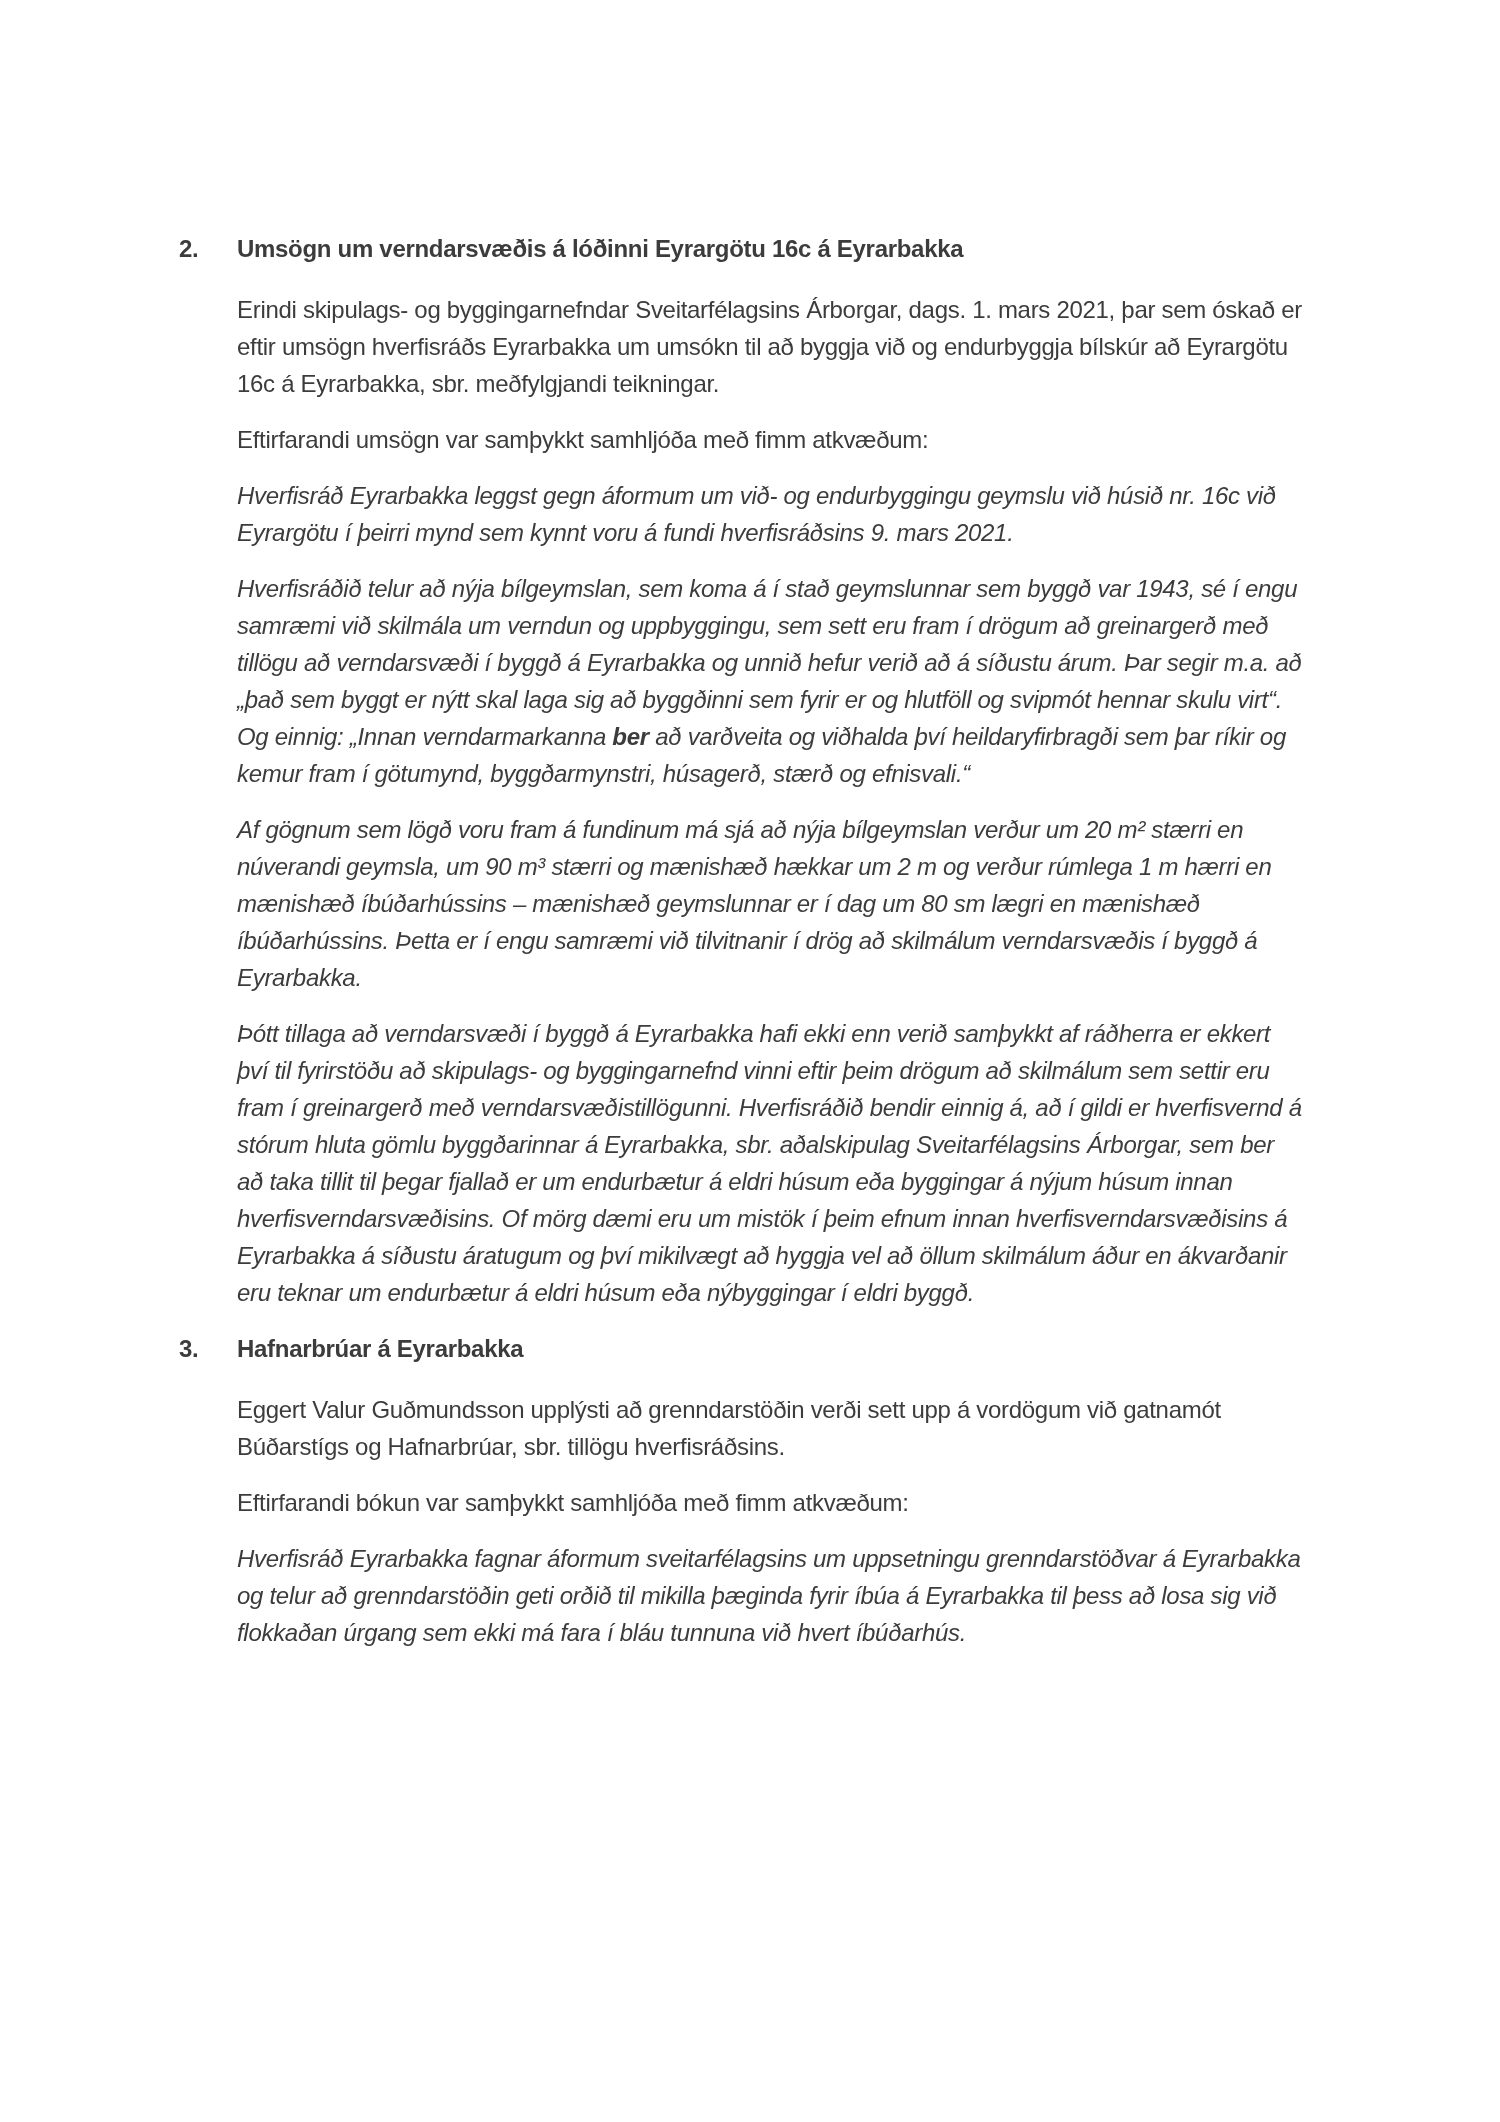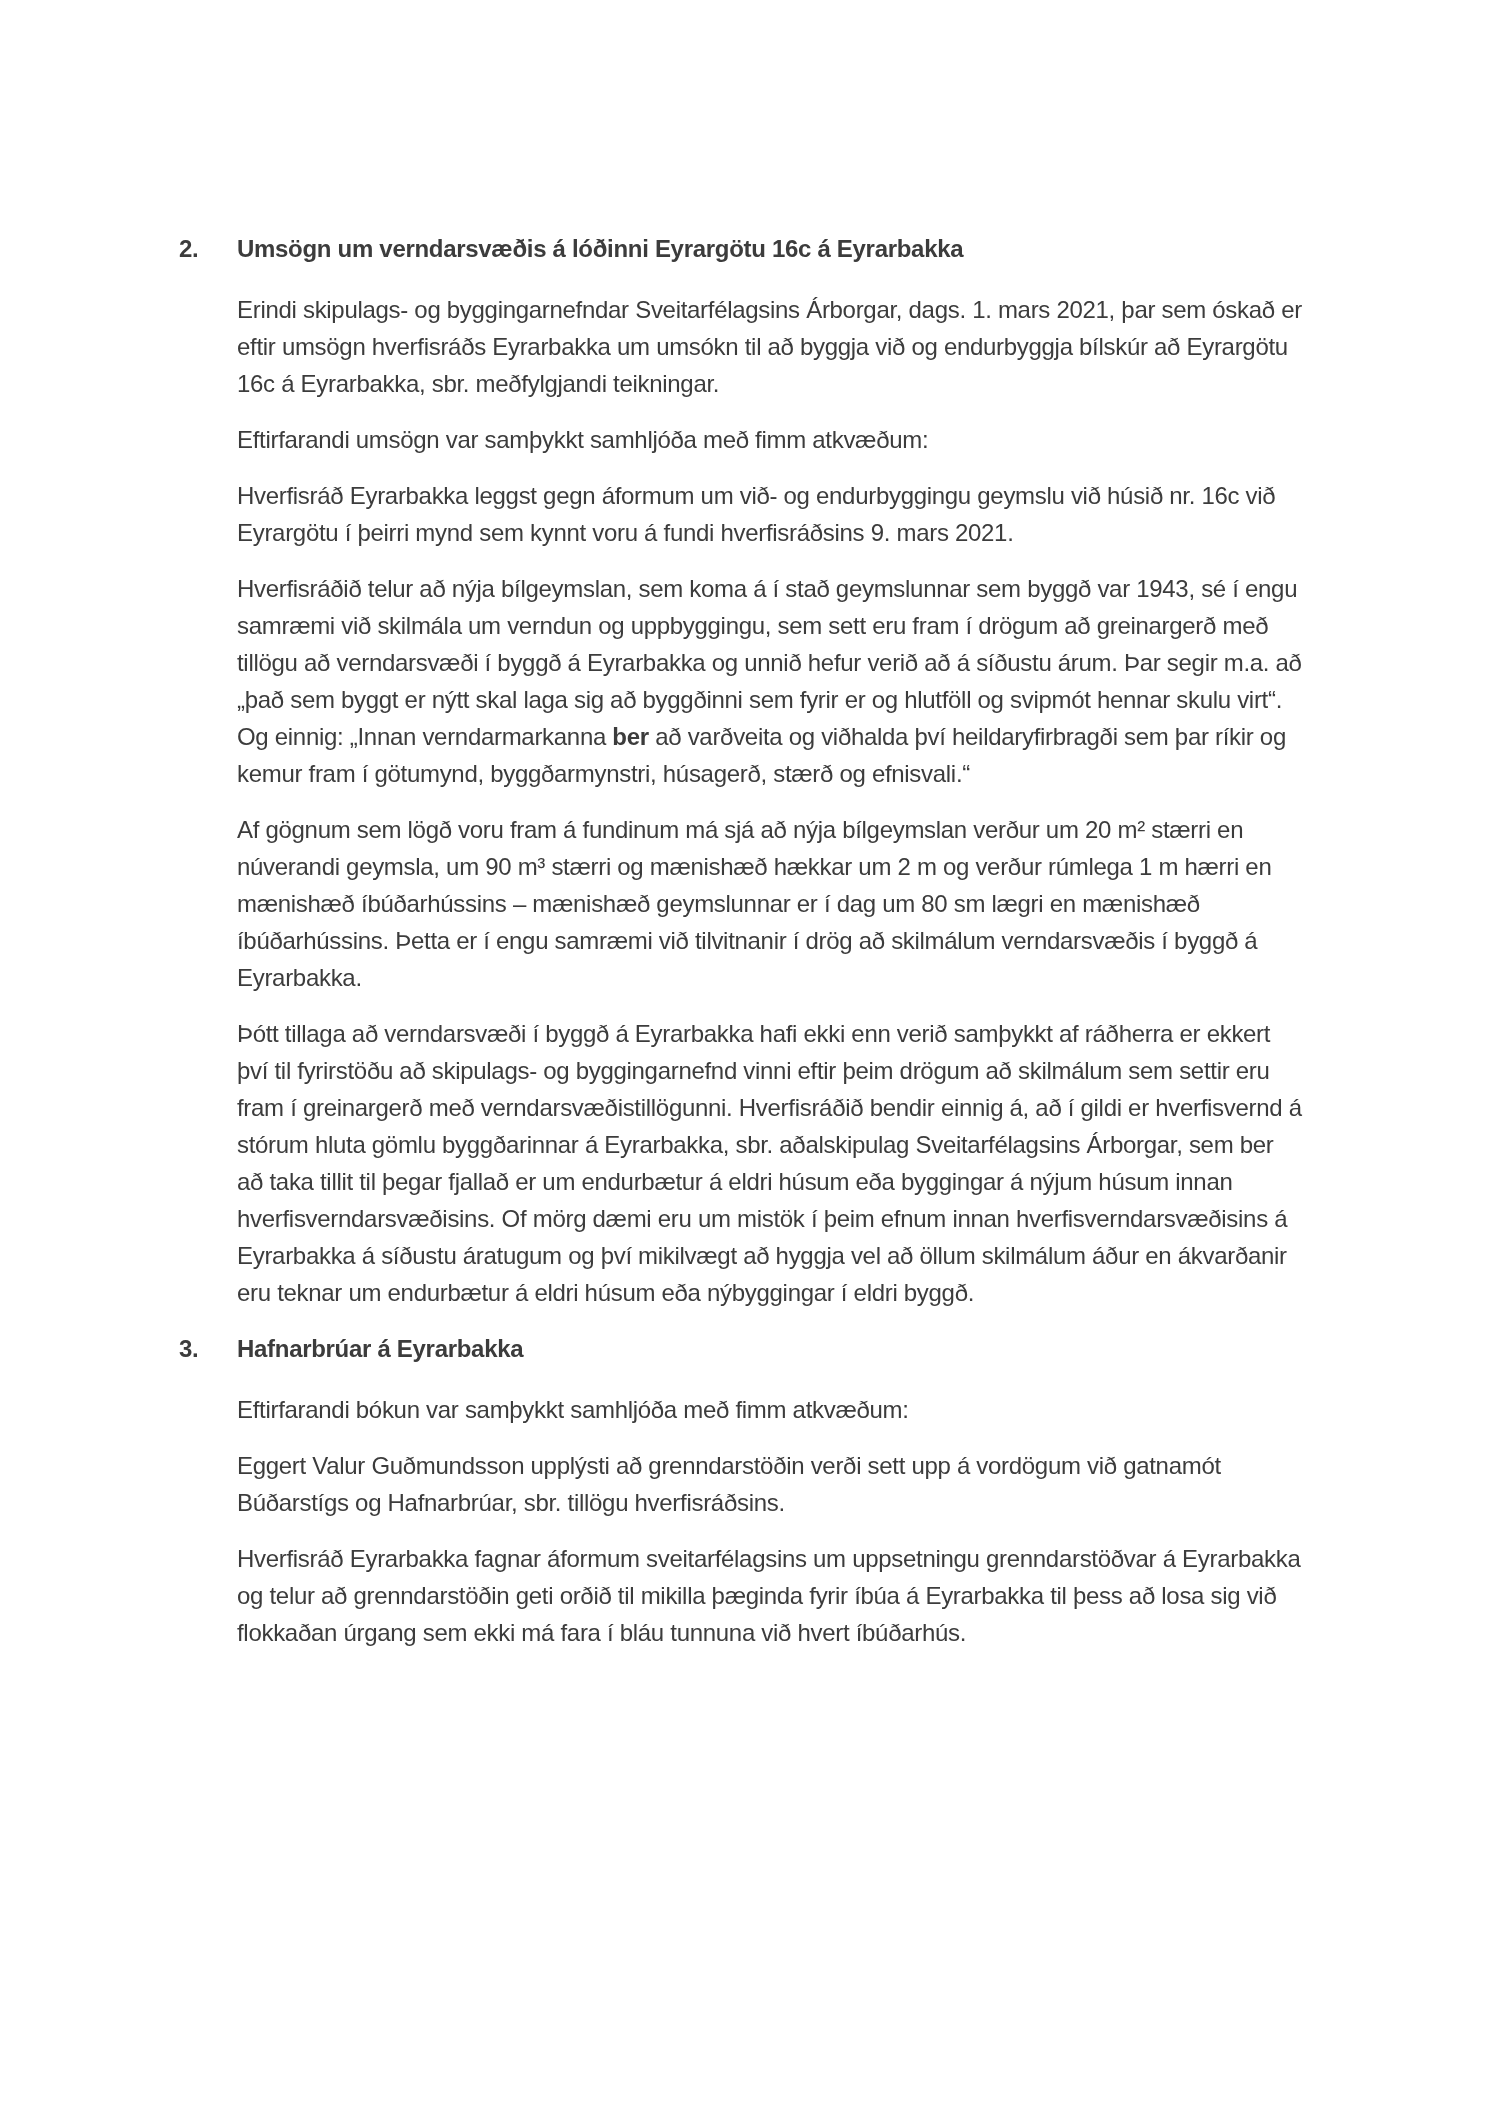--- a/index.html
+++ b/index.html
@@ -36,20 +36,21 @@
     max-width: none;
   }
   .block.heading:first-child {
     margin-top: 0;
   }
   .heading .num {
     flex: 0 0 58px;
     width: 58px;
   }
   .block.italic {
+    font-style: italic;
   }
   .bold {
     font-weight: 700;
   }
 </style>
 </head>
 <body>
 
 <div class="page">
   <div class="doc">
@@ -60,17 +61,17 @@
       <div class="block paragraph"><span>Erindi skipulags- og byggingarnefndar Sveitarfélagsins Árborgar, dags. 1. mars 2021, þar sem óskað er eftir umsögn hverfisráðs Eyrarbakka um umsókn til að byggja við og endurbyggja bílskúr að Eyrargötu 16c á Eyrarbakka, sbr. meðfylgjandi teikningar.</span></div>
       <div class="block paragraph"><span>Eftirfarandi umsögn var samþykkt samhljóða með fimm atkvæðum:</span></div>
       <div class="block paragraph italic"><span>Hverfisráð Eyrarbakka leggst gegn áformum um við- og endurbyggingu geymslu við húsið nr. 16c við Eyrargötu í þeirri mynd sem kynnt voru á fundi hverfisráðsins 9. mars 2021.</span></div>
       <div class="block paragraph italic"><span>Hverfisráðið telur að nýja bílgeymslan, sem koma á í stað geymslunnar sem byggð var 1943, sé í engu samræmi við skilmála um verndun og uppbyggingu, sem sett eru fram í drögum að greinargerð með tillögu að verndarsvæði í byggð á Eyrarbakka og unnið hefur verið að á síðustu árum. Þar segir m.a. að „það sem byggt er nýtt skal laga sig að byggðinni sem fyrir er og hlutföll og svipmót hennar skulu virt“. Og einnig: „Innan verndarmarkanna </span><span class="bold">ber</span><span> að varðveita og viðhalda því heildaryfirbragði sem þar ríkir og kemur fram í götumynd, byggðarmynstri, húsagerð, stærð og efnisvali.“</span></div>
       <div class="block paragraph italic"><span>Af gögnum sem lögð voru fram á fundinum má sjá að nýja bílgeymslan verður um 20 m² stærri en núverandi geymsla, um 90 m³ stærri og mænishæð hækkar um 2 m og verður rúmlega 1 m hærri en mænishæð íbúðarhússins – mænishæð geymslunnar er í dag um 80 sm lægri en mænishæð íbúðarhússins. Þetta er í engu samræmi við tilvitnanir í drög að skilmálum verndarsvæðis í byggð á Eyrarbakka.</span></div>
       <div class="block paragraph italic"><span>Þótt tillaga að verndarsvæði í byggð á Eyrarbakka hafi ekki enn verið samþykkt af ráðherra er ekkert því til fyrirstöðu að skipulags- og byggingarnefnd vinni eftir þeim drögum að skilmálum sem settir eru fram í greinargerð með verndarsvæðistillögunni. Hverfisráðið bendir einnig á, að í gildi er hverfisvernd á stórum hluta gömlu byggðarinnar á Eyrarbakka, sbr. aðalskipulag Sveitarfélagsins Árborgar, sem ber að taka tillit til þegar fjallað er um endurbætur á eldri húsum eða byggingar á nýjum húsum innan hverfisverndarsvæðisins. Of mörg dæmi eru um mistök í þeim efnum innan hverfisverndarsvæðisins á Eyrarbakka á síðustu áratugum og því mikilvægt að hyggja vel að öllum skilmálum áður en ákvarðanir eru teknar um endurbætur á eldri húsum eða nýbyggingar í eldri byggð.</span></div>
       <div class="block heading">
         <span class="num">3.</span>
         <span class="htext">Hafnarbrúar á Eyrarbakka</span>
       </div>
+      <div class="block paragraph"><span>Eggert Valur Guðmundsson upplýsti að grenndarstöðin verði sett upp á vordögum við gatnamót Búðarstígs og Hafnarbrúar, sbr. tillögu hverfisráðsins.</span></div>
       <div class="block paragraph"><span>Eftirfarandi bókun var samþykkt samhljóða með fimm atkvæðum:</span></div>
-      <div class="block paragraph"><span>Eggert Valur Guðmundsson upplýsti að grenndarstöðin verði sett upp á vordögum við gatnamót Búðarstígs og Hafnarbrúar, sbr. tillögu hverfisráðsins.</span></div>
       <div class="block paragraph italic"><span>Hverfisráð Eyrarbakka fagnar áformum sveitarfélagsins um uppsetningu grenndarstöðvar á Eyrarbakka og telur að grenndarstöðin geti orðið til mikilla þæginda fyrir íbúa á Eyrarbakka til þess að losa sig við flokkaðan úrgang sem ekki má fara í bláu tunnuna við hvert íbúðarhús.</span></div>
     </div>
 </div>
 
 </body></html>

